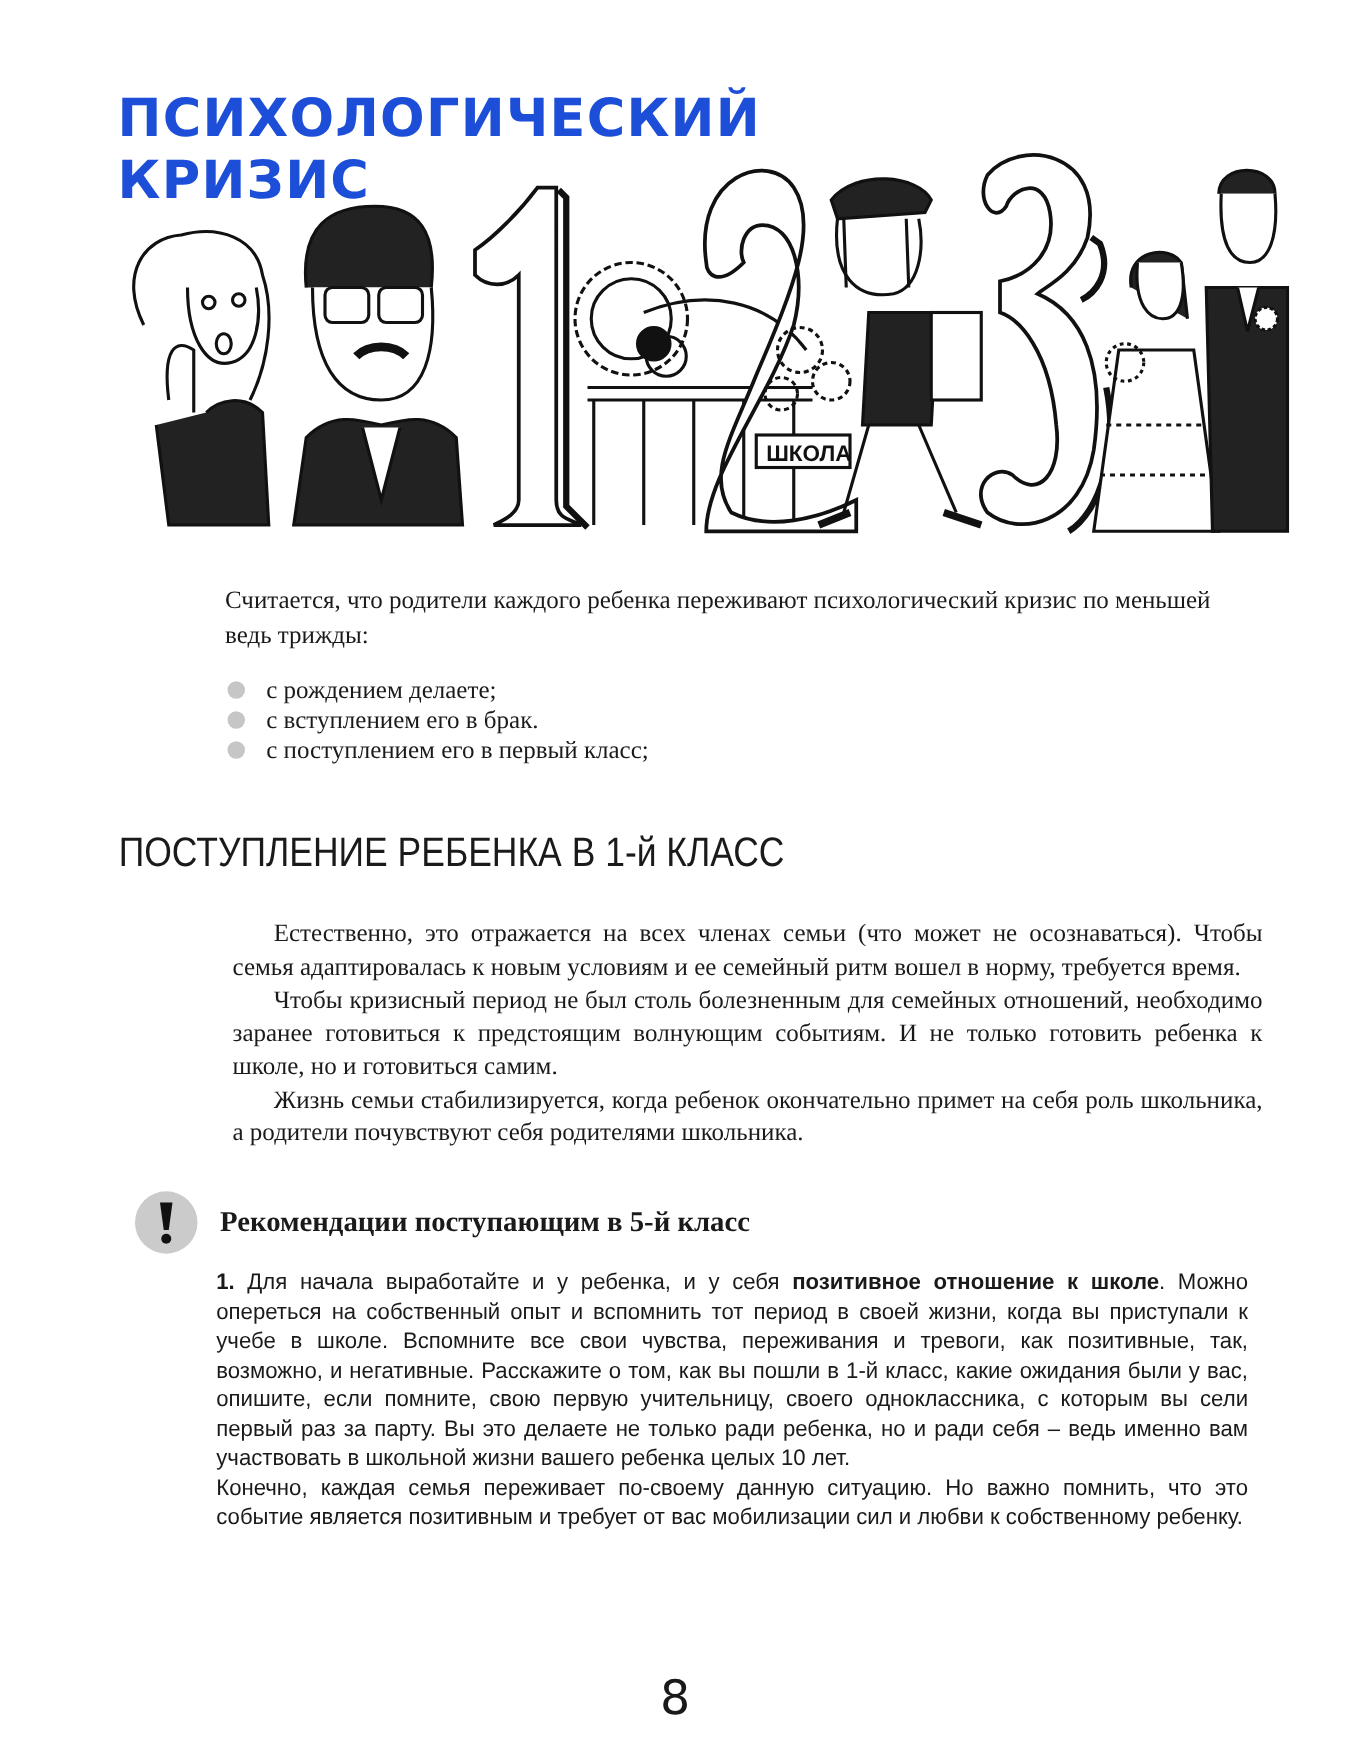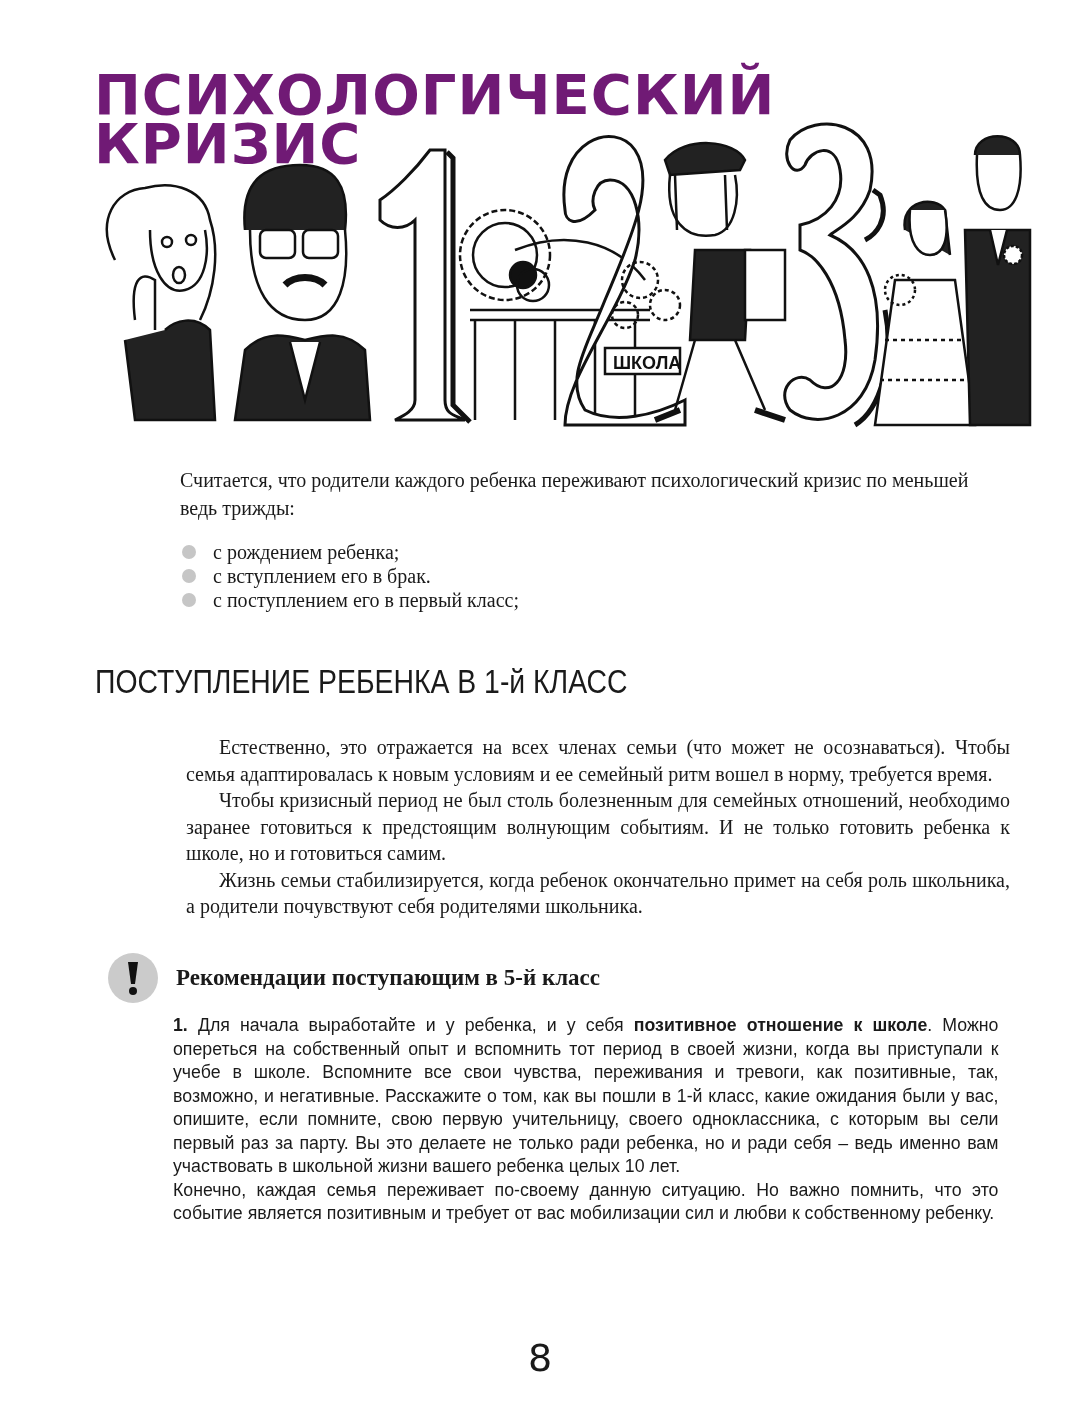--- a/index.html
+++ b/index.html
@@ -3,21 +3,21 @@
 <meta charset="utf-8">
 <style>
   html, body { margin: 0; padding: 0; }
   body {
     width: 1080px; height: 1410px; background: #ffffff; position: relative;
     overflow: hidden; color: #1a1a1a;
   }
   .title {
     position: absolute; left: 94px; top: 70px;
     font-family: "DejaVu Sans", sans-serif; font-weight: bold;
-    font-size: 56px; line-height: 49px; color: #701a75;
+    font-size: 42px; line-height: 49px; color: #1d4ed8;
     letter-spacing: 1px; text-transform: uppercase;
   }
   .title span { display: block; }
   .illus { position: absolute; left: 95px; top: 80px; width: 940px; height: 380px; }
   .intro {
     position: absolute; left: 180px; top: 466px; width: 830px;
     font-family: "Liberation Serif", serif; font-size: 20px; line-height: 28px;
   }
   .bullets { position: absolute; left: 182px; top: 540px; margin: 0; padding: 0; list-style: none;
     font-family: "Liberation Serif", serif; font-size: 20px; line-height: 24px; }
@@ -141,21 +141,21 @@
       <circle cx="918" cy="175" r="9" fill="#fff" stroke-dasharray="3 2"></circle>
     </g>
   </g>
 </svg>
 
 <div class="intro">Считается, что родители каждого ребенка переживают психологический кризис по меньшей ведь трижды:</div>
 
 <ul class="bullets">
   <li>
       <span class="dot"></span>
-      <span>с рождением ребенка;</span>
+      <span>с рождением делаете;</span>
     </li>
   <li>
       <span class="dot"></span>
       <span>с вступлением его в брак.</span>
     </li>
   <li>
       <span class="dot"></span>
       <span>с поступлением его в первый класс;</span>
     </li>
 </ul>

